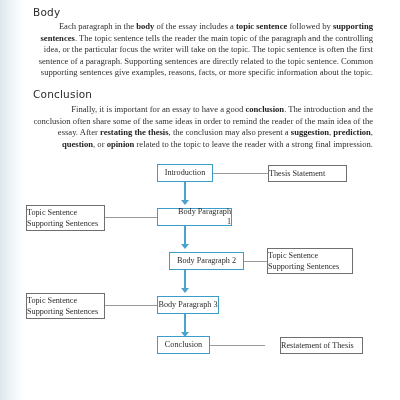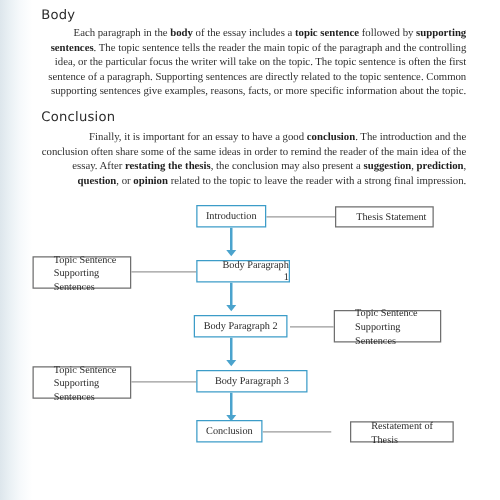--- a/index.html
+++ b/index.html
@@ -69,21 +69,21 @@
     line-height: 10.5px;
     text-align: right;
   }
   .node.blue {
     border: 1.4px solid #3c9cc8;
   }
   .node.gray {
     border: 1.1px solid #6f6f6f;
     justify-content: flex-start;
     text-align: left;
-    padding-left: 16px;
+    padding-left: 0;
   }
   .node.gray .lines {
     display: flex;
     flex-direction: column;
     line-height: 11px;
   }
   .connector {
     position: absolute;
     height: 1px;
     background: #9a9a9a;
@@ -137,25 +137,25 @@
     <div class="arrow-head" style="left:180.8px; top:172px;"></div>
 
     <div class="node blue" style="left:157px; top:4px; width:56px; height:18px;">
       <span>Introduction</span>
     </div>
 
     <div class="node blue" style="left:157px; top:48px; width:75px; height:18px;padding-left:20px;">
       <span>Body Paragraph 1</span>
     </div>
 
-    <div class="node blue" style="left:155px; top:92px; width:75px; height:18px;">
+    <div class="node blue" style="left:169px; top:92px; width:75px; height:18px;">
       <span>Body Paragraph 2</span>
     </div>
 
-    <div class="node blue" style="left:157px; top:136px; width:89px; height:18px;">
+    <div class="node blue" style="left:157px; top:136px; width:62px; height:18px;">
       <span>Body Paragraph 3</span>
     </div>
 
     <div class="node blue" style="left:157px; top:176px; width:53px; height:18px;">
       <span>Conclusion</span>
     </div>
 
     <div class="node gray" style="left:268px; top:5px; width:79px; height:17px;">
       <div class="lines">
         <span>Thesis Statement</span>

